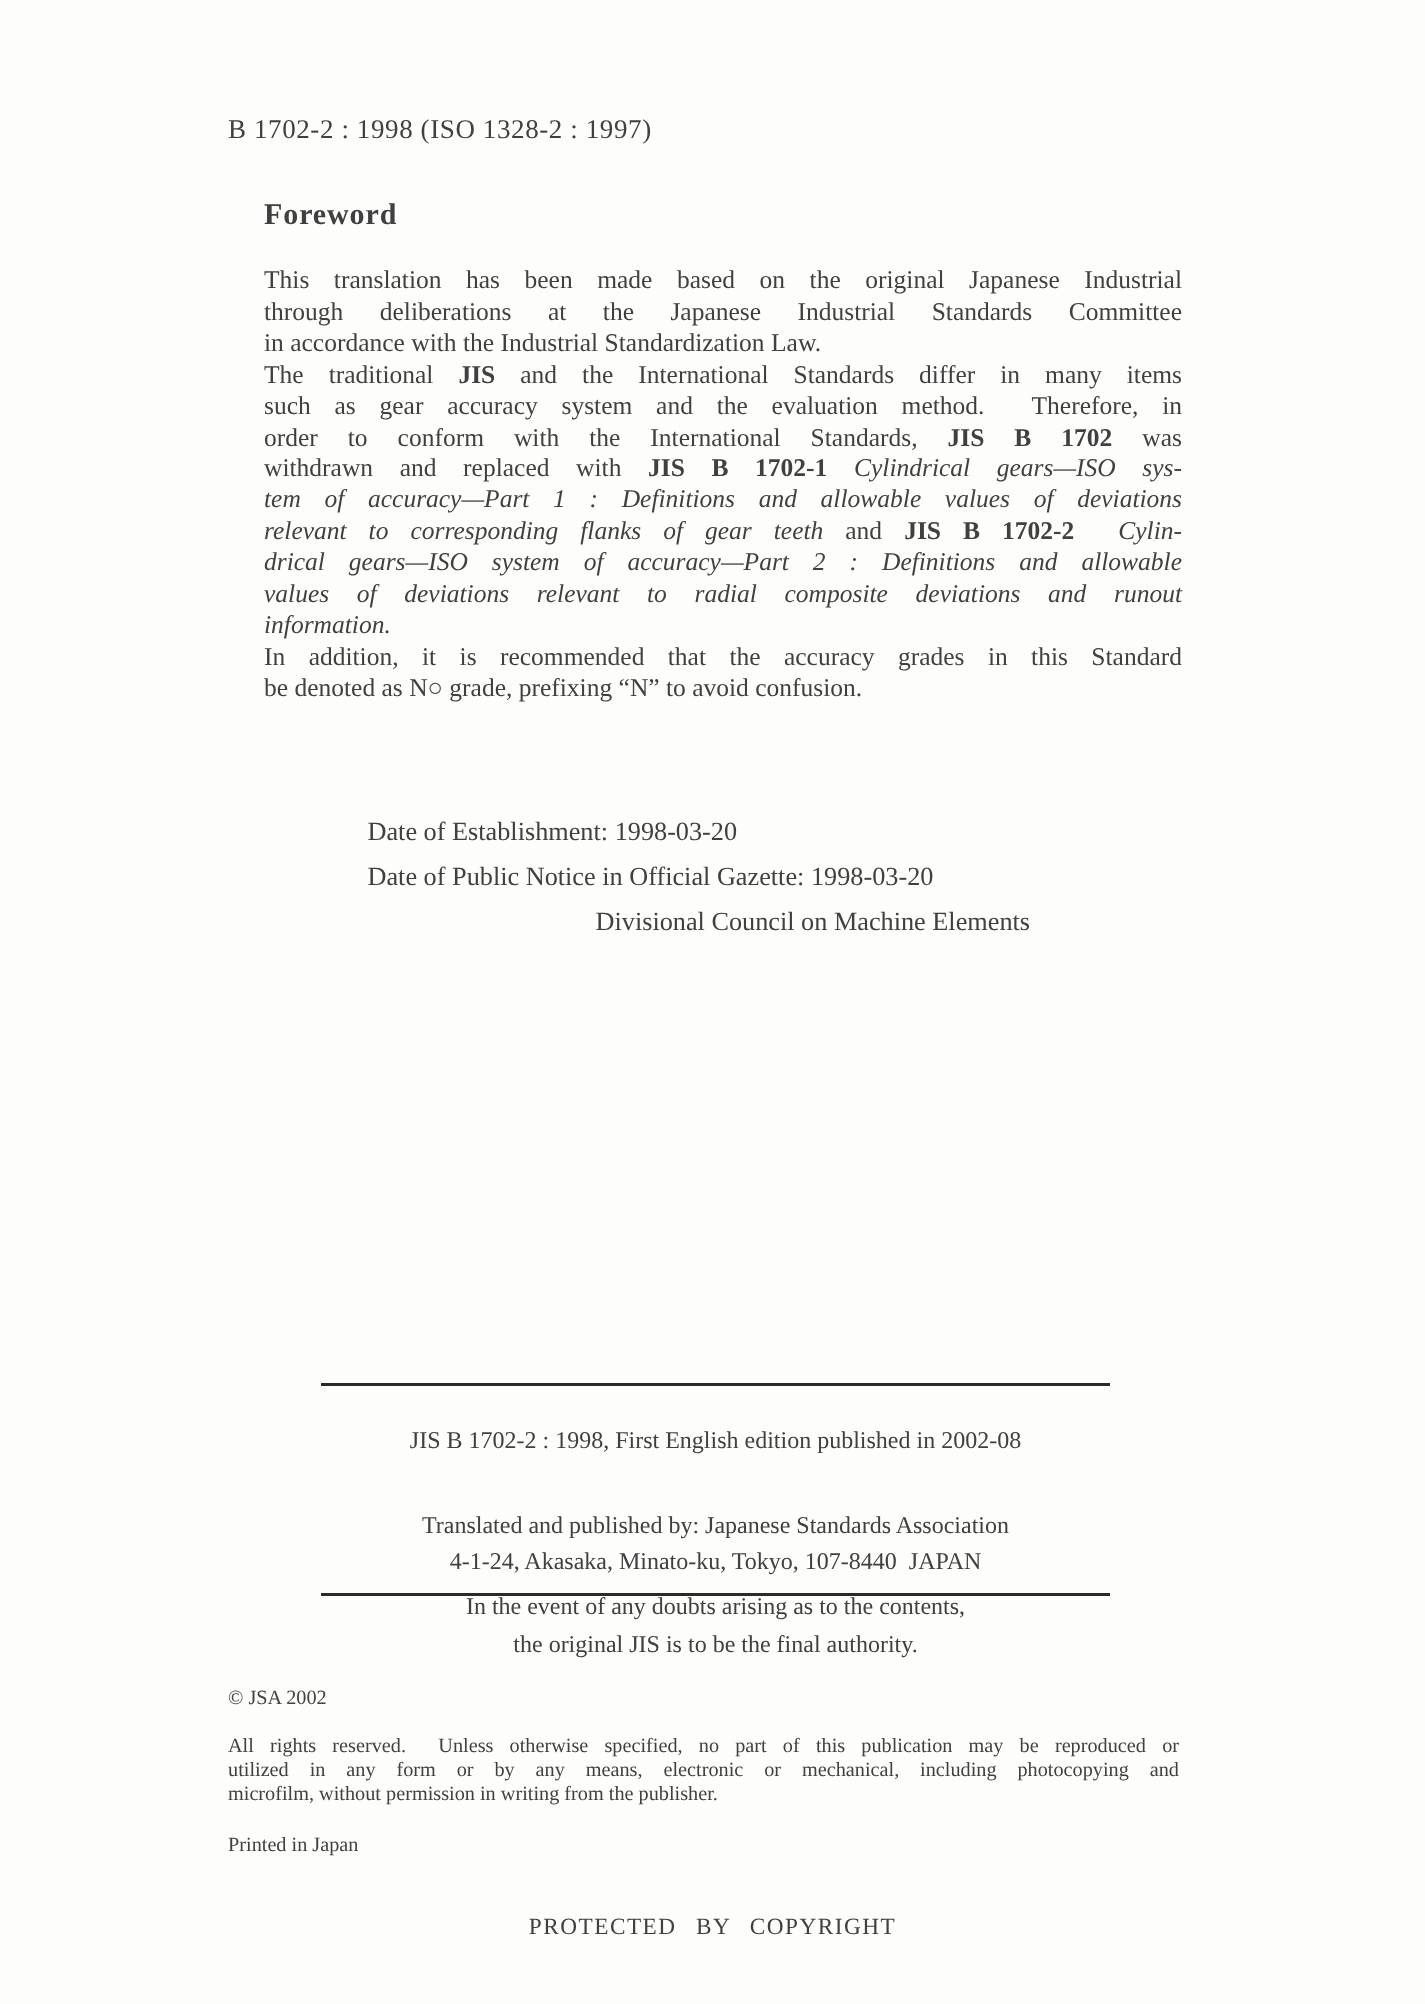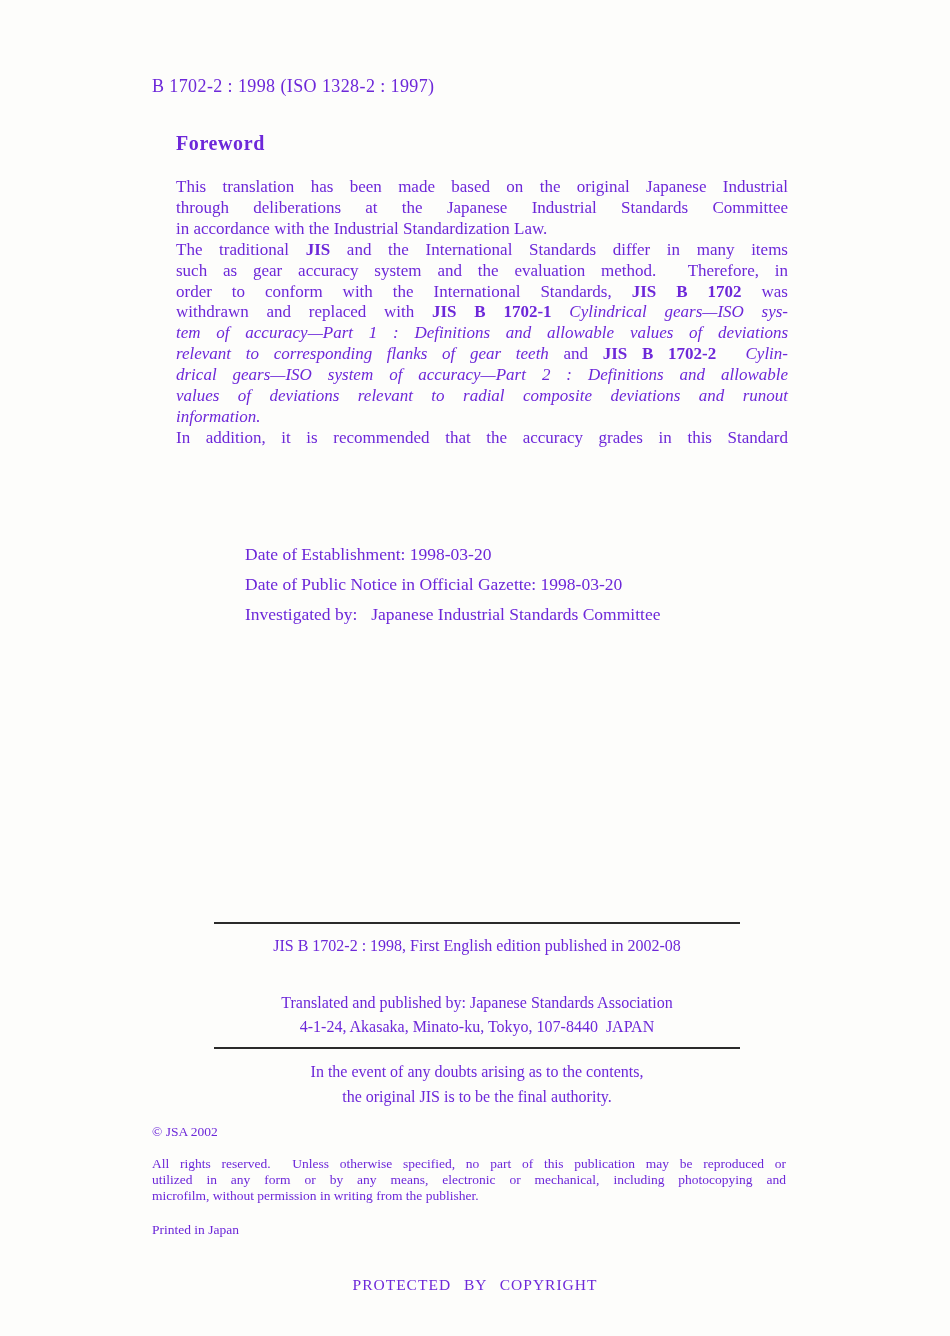--- a/index.html
+++ b/index.html
@@ -1,21 +1,21 @@
 <!DOCTYPE html>
 <html><head>
 <meta charset="utf-8">
 <style>
   html,body { margin:0; padding:0; background:#e8e8e6; }
   .page {
     position:relative;
     width:950px; height:1336px;
     margin:0 auto;
     background:#fdfdfb;
-    color:#6d28d9;
+    color:#404040;
     font-family:"Liberation Serif", serif;
     overflow:hidden;
   }
   .doc-number {
     position:absolute; left:152px; top:76px;
     font-size:18px; letter-spacing:0.4px;
   }
   .foreword {
     position:absolute; left:176px; top:132px; width:612px;
   }
@@ -36,21 +36,21 @@
   }
   .date-line { line-height:30px; white-space:nowrap; }
   .date-value { margin-left:14px; }
   .date-indent { padding-left:152px; }
   .pub-block {
     position:absolute; left:214px; top:922px; width:526px;
     text-align:center; font-size:16px;
   }
   .rule { height:2px; background:#2a2a2a; }
   .rule-2 { margin-top:8px; }
-  .edition-line { margin-top:13px; }
+  .edition-line { margin-top:28px; }
   .translated-block { margin-top:36px; line-height:24px; }
   .doubts {
     position:absolute; left:214px; top:1060px; width:526px;
     text-align:center; font-size:16px; line-height:24.5px;
   }
   .copyright {
     position:absolute; left:152px; top:1124px; width:634px;
     font-size:13.5px;
   }
   .c-jsa { margin-bottom:16px; }
@@ -82,27 +82,28 @@
         <div class="fw-line"><span>The traditional </span><b>JIS</b><span> and the International Standards differ in many items</span></div>
         <div class="fw-line"><span>such as gear accuracy system and the evaluation method.&nbsp; Therefore, in</span></div>
         <div class="fw-line"><span>order to conform with the International Standards, </span><b>JIS B 1702</b><span> was</span></div>
         <div class="fw-line"><span>withdrawn and replaced with </span><b>JIS B 1702-1</b><span> </span><i>Cylindrical gears—ISO sys-</i></div>
         <div class="fw-line"><i>tem of accuracy—Part 1 : Definitions and allowable values of deviations</i></div>
         <div class="fw-line"><i>relevant to corresponding flanks of gear teeth</i><span> and </span><b>JIS B 1702-2</b><span>&nbsp; </span><i>Cylin-</i></div>
         <div class="fw-line"><i>drical gears—ISO system of accuracy—Part 2 : Definitions and allowable</i></div>
         <div class="fw-line"><i>values of deviations relevant to radial composite deviations and runout</i></div>
         <div class="fw-line last"><i>information.</i></div>
         <div class="fw-line"><span>In addition, it is recommended that the accuracy grades in this Standard</span></div>
+        <div class="fw-line last"><span>be denoted as N○ grade, prefixing “N” to avoid confusion.</span></div>
       </div>
   </div>
 
   <div class="dates">
     <div class="date-line">Date of Establishment: 1998-03-20</div>
     <div class="date-line">Date of Public Notice in Official Gazette: 1998-03-20</div>
-    <div class="date-line"><span>Investigated by:</span><span class="date-value">Japanese Industrial Standards Committee</span></div>
+    <div class="date-line date-indent">Divisional Council on Machine Elements</div>
   </div>
 
   <div class="pub-block">
     <div class="rule"></div>
     <div class="edition-line">JIS B 1702-2 : 1998, First English edition published in 2002-08</div>
     <div class="translated-block">
       <div>Translated and published by: Japanese Standards Association</div>
       <div>4-1-24, Akasaka, Minato-ku, Tokyo, 107-8440&nbsp; JAPAN</div>
     </div>
     <div class="rule rule-2"></div>

